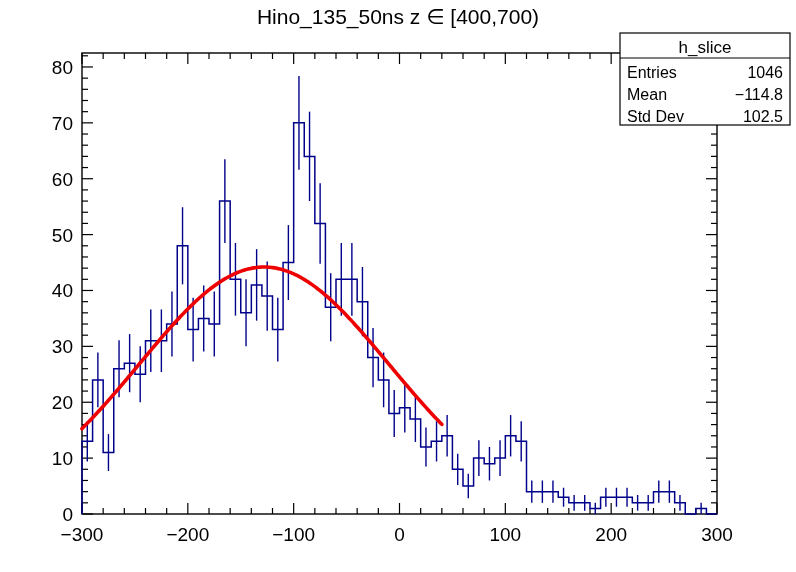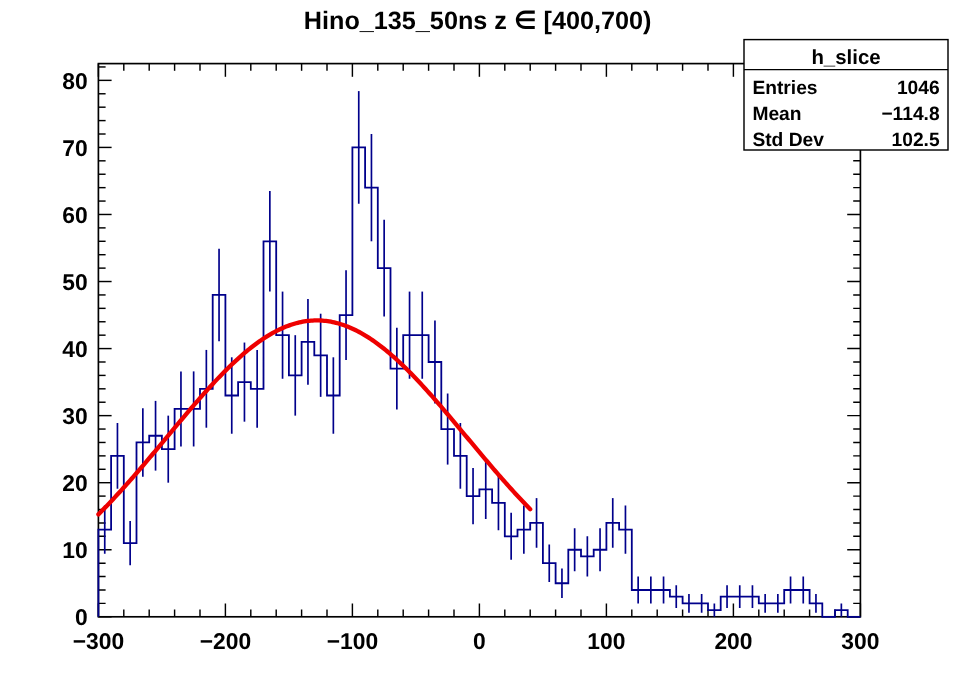--- a/index.html
+++ b/index.html
@@ -1,18 +1,18 @@
 <!DOCTYPE html>
 <html><head>
 <meta charset="utf-8">
 <style>
   html,body{margin:0;padding:0;background:#ffffff;}
   body{width:796px;height:572px;overflow:hidden;
        font-family:"Liberation Sans","DejaVu Sans",sans-serif;}
-  #canvas{position:relative;width:796px;height:572px;background:#ffffff;font-weight:bold;}
+  #canvas{position:relative;width:796px;height:572px;background:#ffffff;}
   svg{display:block;}
   .ttl{font-size:21px;fill:#000;}
   .axlab{font-size:19px;fill:#000;}
   .statstxt{font-size:16px;fill:#000;}
   .statsttl{font-size:17px;fill:#000;}
 </style>
 </head>
 <body>
 
 <div id="canvas">

